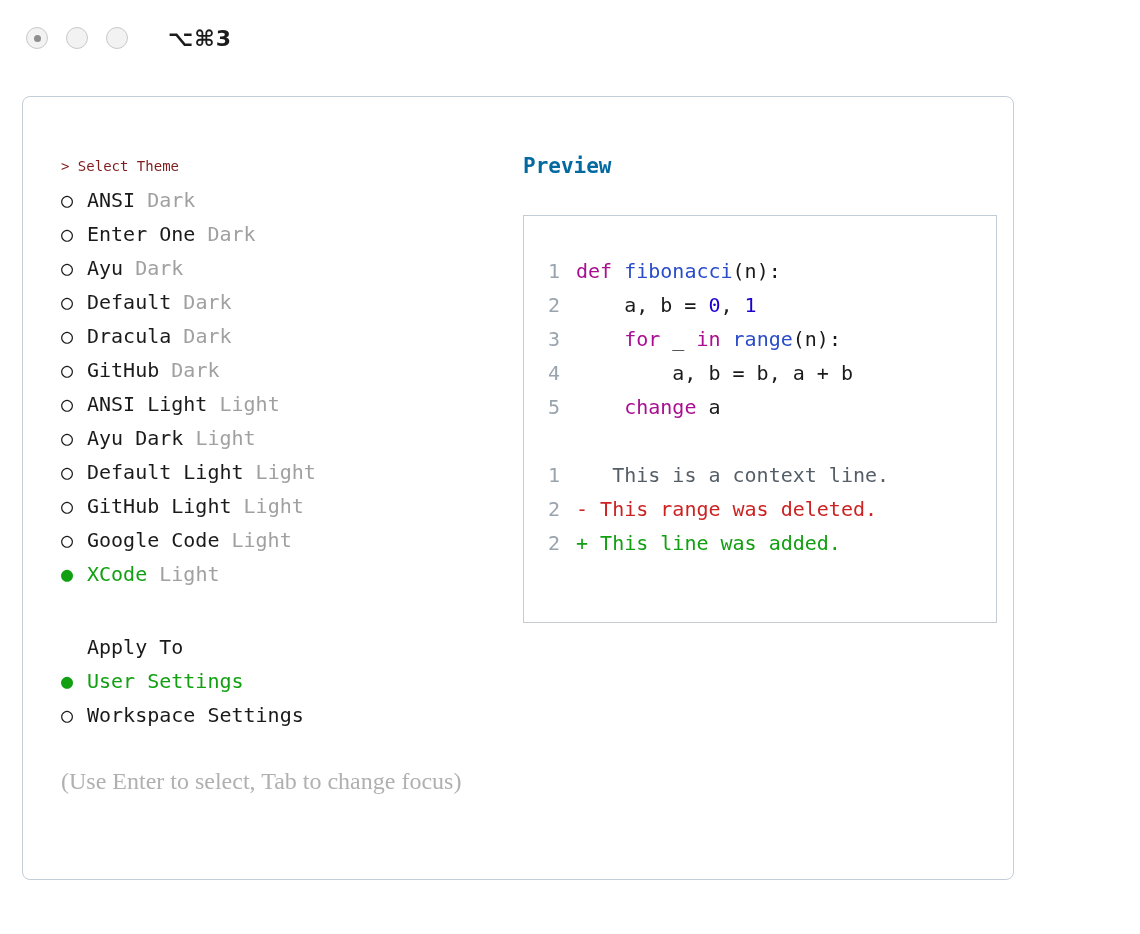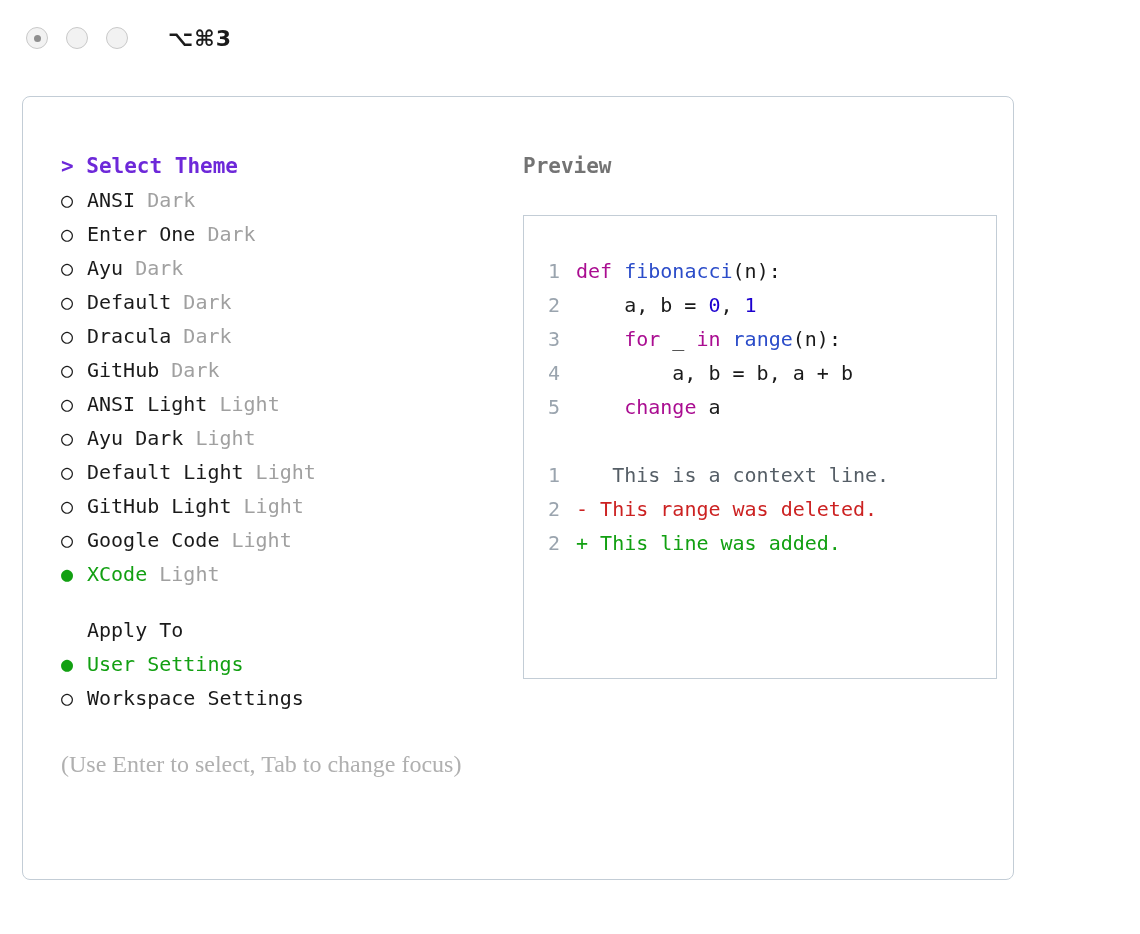--- a/index.html
+++ b/index.html
@@ -74,23 +74,23 @@
     top: 52px;
     width: 440px;
   }
   .right-col {
     position: absolute;
     left: 500px;
     top: 52px;
     width: 470px;
   }
   .heading {
-    font-size: 21px;
-    font-weight: bold;
-    color: #6d28d9;
+    font-size: 14px;
+    font-weight: normal;
+    color: #7f1d1d;
     line-height: 34px;
     white-space: pre;
   }
   .opt {
     font-size: 20px;
     line-height: 34px;
     color: #1a1a1a;
     white-space: pre;
     display: block;
   }
@@ -106,42 +106,43 @@
   }
   .variant {
     color: #a0a0a0;
   }
   .section-label {
     font-size: 20px;
     line-height: 34px;
     color: #1a1a1a;
     white-space: pre;
     padding-left: 26px;
+    margin-top: 17px;
   }
   .hint {
     font-size: 24px;
     line-height: 38px;
     color: #b0b0b0;
     white-space: pre-wrap;
     width: 410px;
     font-family: Liberation Serif, serif;
   }
   .spacer-sm { height: 22px; }
   .spacer-md { height: 30px; }
   .preview-title {
     font-size: 21px;
     font-weight: bold;
-    color: #737373;
+    color: #0369a1;
     line-height: 34px;
     white-space: pre;
   }
   .preview-box {
     margin-top: 32px;
     width: 474px;
-    height: 464px;
+    height: 408px;
     border: 1.5px solid #c3cdd6;
     box-sizing: border-box;
     background: #ffffff;
     padding: 38px 26px 0 24px;
   }
   .code-line {
     font-size: 20px;
     line-height: 34px;
     white-space: pre;
   }

